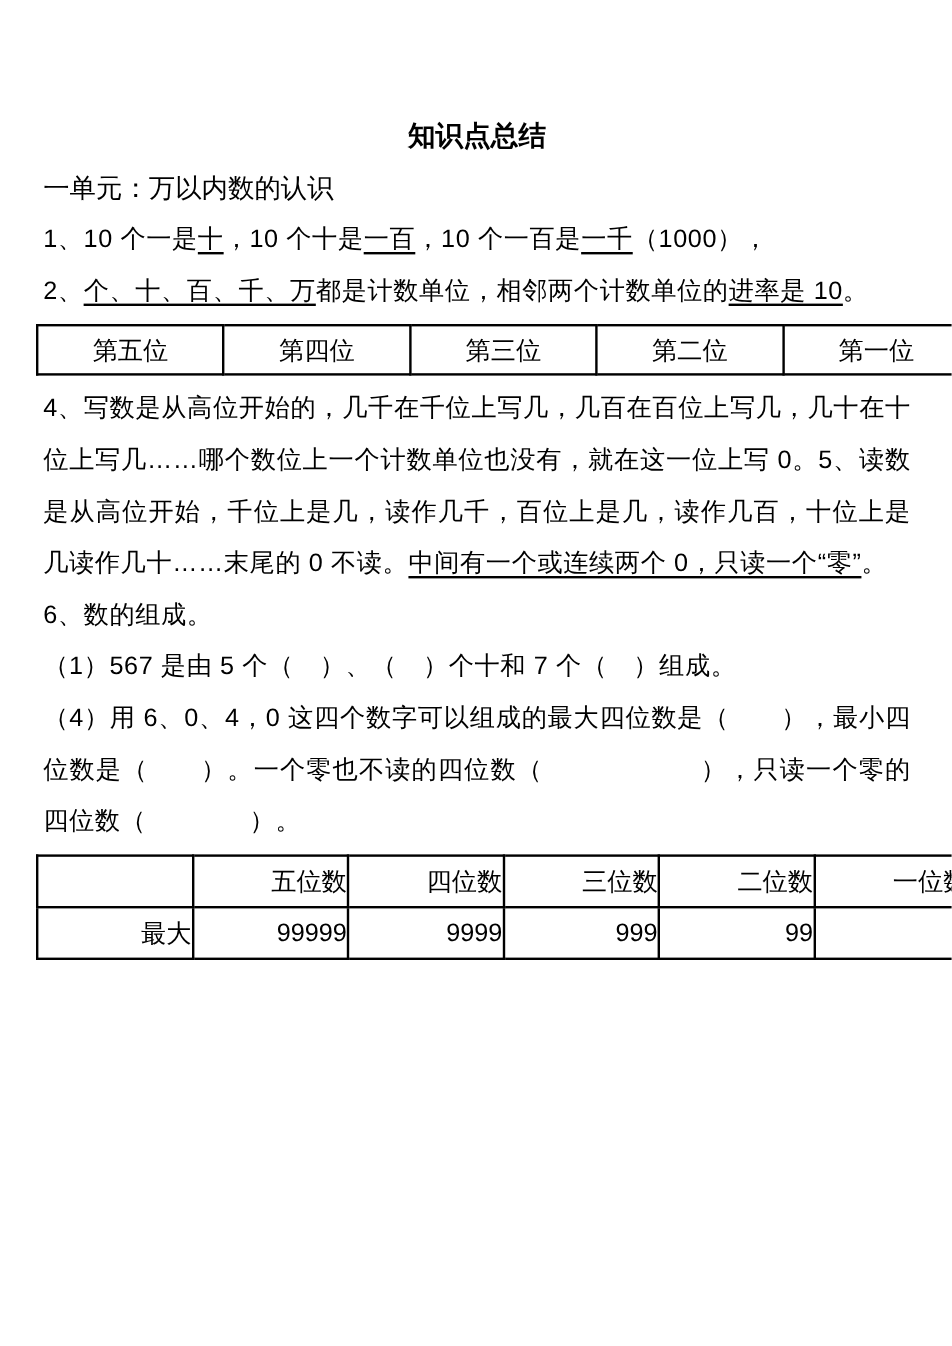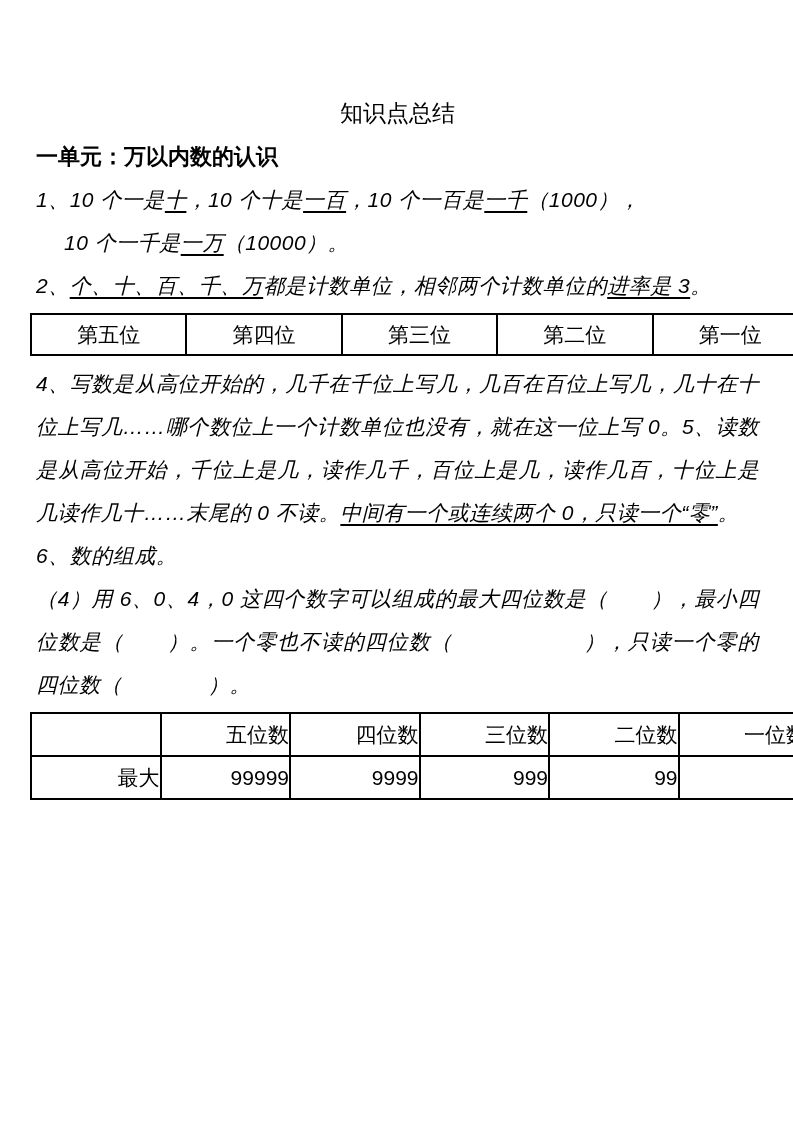--- a/index.html
+++ b/index.html
@@ -16,36 +16,35 @@
   }
   .doc {
     box-sizing: border-box;
     width: 793px;
     height: 1122px;
     padding: 92px 34px 0 36px;
     overflow: hidden;
   }
   .title {
     text-align: center;
-    font-weight: normal;
+    font-weight: bold;
     font-size: 23px;
     line-height: 43px;
   }
   .heading {
-    font-weight: bold;
+    font-weight: normal;
     font-size: 22px;
     line-height: 43px;
   }
   p.line {
     margin: 0;
     font-size: 21px;
     line-height: 43px;
     text-align: justify;
     letter-spacing: 0.5px;
-    font-style: italic;
   }
   p.noj { text-align: left; }
   .indent { padding-left: 28px; }
   .u {
     text-decoration: underline;
     text-decoration-thickness: 1.5px;
     text-underline-offset: 4px;
   }
   table.t {
     border-collapse: collapse;
@@ -67,41 +66,41 @@
 <body>
 
 <div class="doc">
 
   <div class="title">知识点总结</div>
 
   <div class="heading">一单元：万以内数的认识</div>
 
   <p class="line noj"><span>1、10 个一是</span><span class="u">十</span><span>，10 个十是</span><span class="u">一百</span><span>，10 个一百是</span><span class="u">一千</span><span>（1000），</span></p>
 
-  <p class="line noj indent"><span>10 个一千是</span><span class="u">一万</span><span>（10000）。</span></p>
 
-  <p class="line"><span>2、</span><span class="u">个、十、百、千、万</span><span>都是计数单位，相邻两个计数单位的</span><span class="u">进率是 3</span><span>。</span></p>
+  <p class="line"><span>2、</span><span class="u">个、十、百、千、万</span><span>都是计数单位，相邻两个计数单位的</span><span class="u">进率是 10</span><span>。</span></p>
 
 
   <table class="t">
     <tbody>
         <tr>
       <td>第五位</td>
       <td>第四位</td>
       <td>第三位</td>
       <td>第二位</td>
       <td>第一位</td>
     </tr>
   </tbody>
     </table>
 
   <p class="line"><span>4、写数是从高位开始的，几千在千位上写几，几百在百位上写几，几十在十位上写几……哪个数位上一个计数单位也没有，就在这一位上写 0。5、读数是从高位开始，千位上是几，读作几千，百位上是几，读作几百，十位上是几读作几十……末尾的 0 不读。</span><span class="u">中间有一个或连续两个 0，只读一个“零”</span><span>。</span></p>
 
   <p class="line noj"><span>6、数的组成。</span></p>
 
+  <p class="line noj"><span>（1）567 是由 5 个（　）、（　）个十和 7 个（　）组成。</span></p>
 
 
 
   <p class="line"><span>（4）用 6、0、4，0 这四个数字可以组成的最大四位数是（　　），最小四位数是（　　）。一个零也不读的四位数（　　　　　　），只读一个零的四位数（　　　　）。</span></p>
 
   <table class="t t2">
     <tbody>
         <tr>
       <td></td>
       <td>五位数</td>

